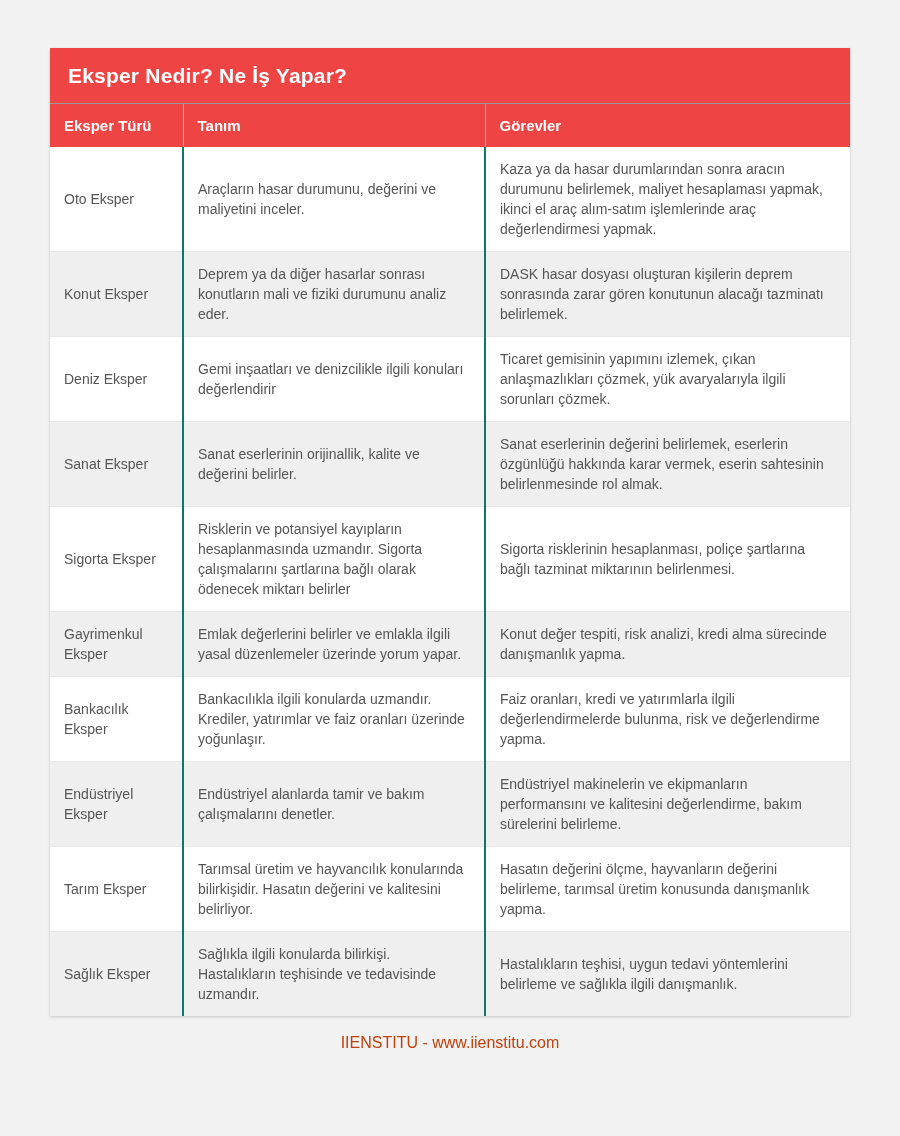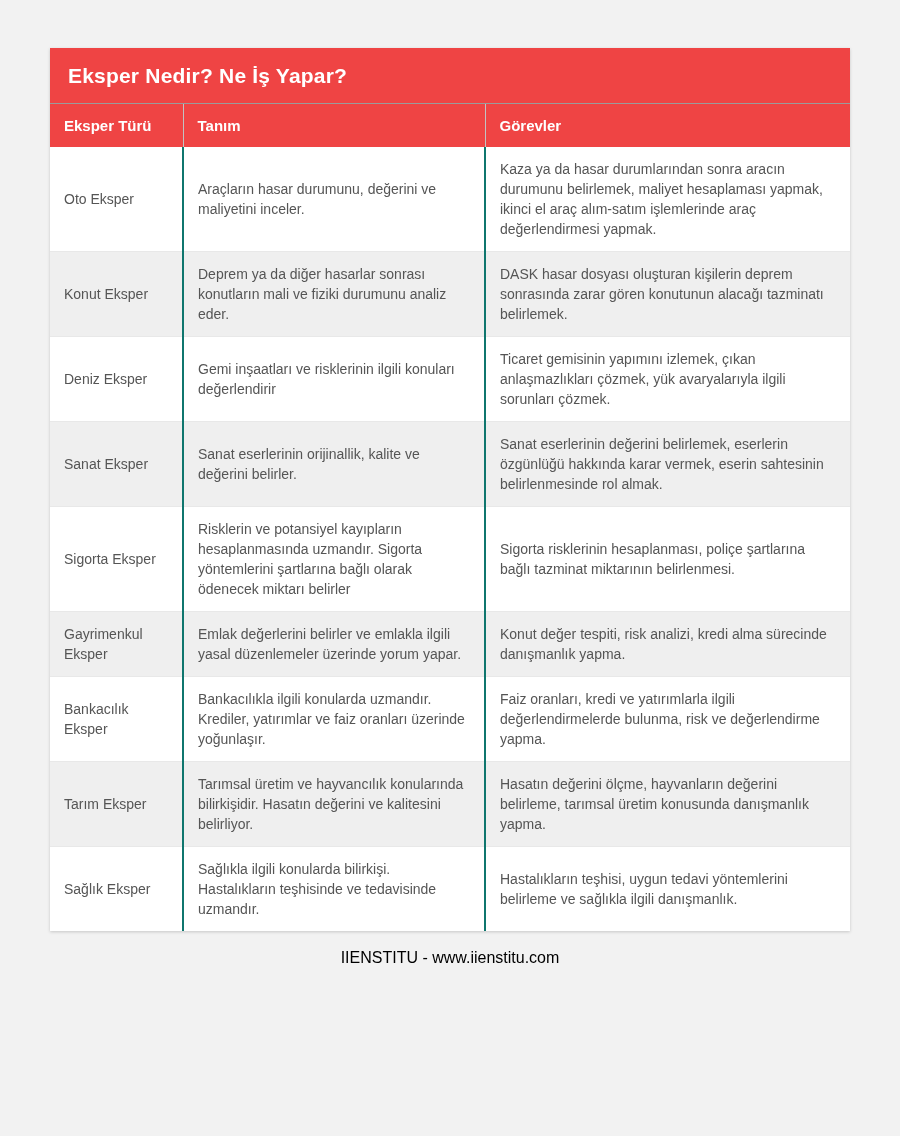--- a/index.html
+++ b/index.html
@@ -56,21 +56,21 @@
     border-left: 2px solid #0f766e;
     border-top: 1px solid #e8e8e8;
     background: #ffffff;
   }
   table.expert-table tbody td:first-child { border-left: none; margin-top: 40px; }
   table.expert-table tbody tr:first-child td { border-top: none; }
   table.expert-table tbody tr:nth-child(even) td { background: #efefef; }
   .footer {
     text-align: center;
     margin-top: 18px;
-    color: #000000;
+    color: #c2410c;
     font-size: 16px;
   }
 </style>
 </head>
 <body>
 
 <div class="page">
   <div class="card">
     <div class="title-bar">Eksper Nedir? Ne İş Yapar?</div>
     <table class="expert-table">
@@ -92,42 +92,47 @@
           <td>Araçların hasar durumunu, değerini ve maliyetini inceler.</td>
           <td>Kaza ya da hasar durumlarından sonra aracın durumunu belirlemek, maliyet hesaplaması yapmak, ikinci el araç alım-satım işlemlerinde araç değerlendirmesi yapmak.</td>
         </tr>
         <tr>
           <td>Konut Eksper</td>
           <td>Deprem ya da diğer hasarlar sonrası konutların mali ve fiziki durumunu analiz eder.</td>
           <td>DASK hasar dosyası oluşturan kişilerin deprem sonrasında zarar gören konutunun alacağı tazminatı belirlemek.</td>
         </tr>
         <tr>
           <td>Deniz Eksper</td>
-          <td>Gemi inşaatları ve risklerinin ilgili konuları değerlendirir</td>
+          <td>Gemi inşaatları ve denizcilikle ilgili konuları değerlendirir</td>
           <td>Ticaret gemisinin yapımını izlemek, çıkan anlaşmazlıkları çözmek, yük avaryalarıyla ilgili sorunları çözmek.</td>
         </tr>
         <tr>
           <td>Sanat Eksper</td>
           <td>Sanat eserlerinin orijinallik, kalite ve değerini belirler.</td>
           <td>Sanat eserlerinin değerini belirlemek, eserlerin özgünlüğü hakkında karar vermek, eserin sahtesinin belirlenmesinde rol almak.</td>
         </tr>
         <tr>
           <td>Sigorta Eksper</td>
-          <td>Risklerin ve potansiyel kayıpların hesaplanmasında uzmandır. Sigorta yöntemlerini şartlarına bağlı olarak ödenecek miktarı belirler</td>
+          <td>Risklerin ve potansiyel kayıpların hesaplanmasında uzmandır. Sigorta çalışmalarını şartlarına bağlı olarak ödenecek miktarı belirler</td>
           <td>Sigorta risklerinin hesaplanması, poliçe şartlarına bağlı tazminat miktarının belirlenmesi.</td>
         </tr>
         <tr>
           <td>Gayrimenkul Eksper</td>
           <td>Emlak değerlerini belirler ve emlakla ilgili yasal düzenlemeler üzerinde yorum yapar.</td>
           <td>Konut değer tespiti, risk analizi, kredi alma sürecinde danışmanlık yapma.</td>
         </tr>
         <tr>
           <td>Bankacılık Eksper</td>
           <td>Bankacılıkla ilgili konularda uzmandır. Krediler, yatırımlar ve faiz oranları üzerinde yoğunlaşır.</td>
           <td>Faiz oranları, kredi ve yatırımlarla ilgili değerlendirmelerde bulunma, risk ve değerlendirme yapma.</td>
+        </tr>
+        <tr>
+          <td>Endüstriyel Eksper</td>
+          <td>Endüstriyel alanlarda tamir ve bakım çalışmalarını denetler.</td>
+          <td>Endüstriyel makinelerin ve ekipmanların performansını ve kalitesini değerlendirme, bakım sürelerini belirleme.</td>
         </tr>
         <tr>
           <td>Tarım Eksper</td>
           <td>Tarımsal üretim ve hayvancılık konularında bilirkişidir. Hasatın değerini ve kalitesini belirliyor.</td>
           <td>Hasatın değerini ölçme, hayvanların değerini belirleme, tarımsal üretim konusunda danışmanlık yapma.</td>
         </tr>
         <tr>
           <td>Sağlık Eksper</td>
           <td>Sağlıkla ilgili konularda bilirkişi. Hastalıkların teşhisinde ve tedavisinde uzmandır.</td>
           <td>Hastalıkların teşhisi, uygun tedavi yöntemlerini belirleme ve sağlıkla ilgili danışmanlık.</td>

